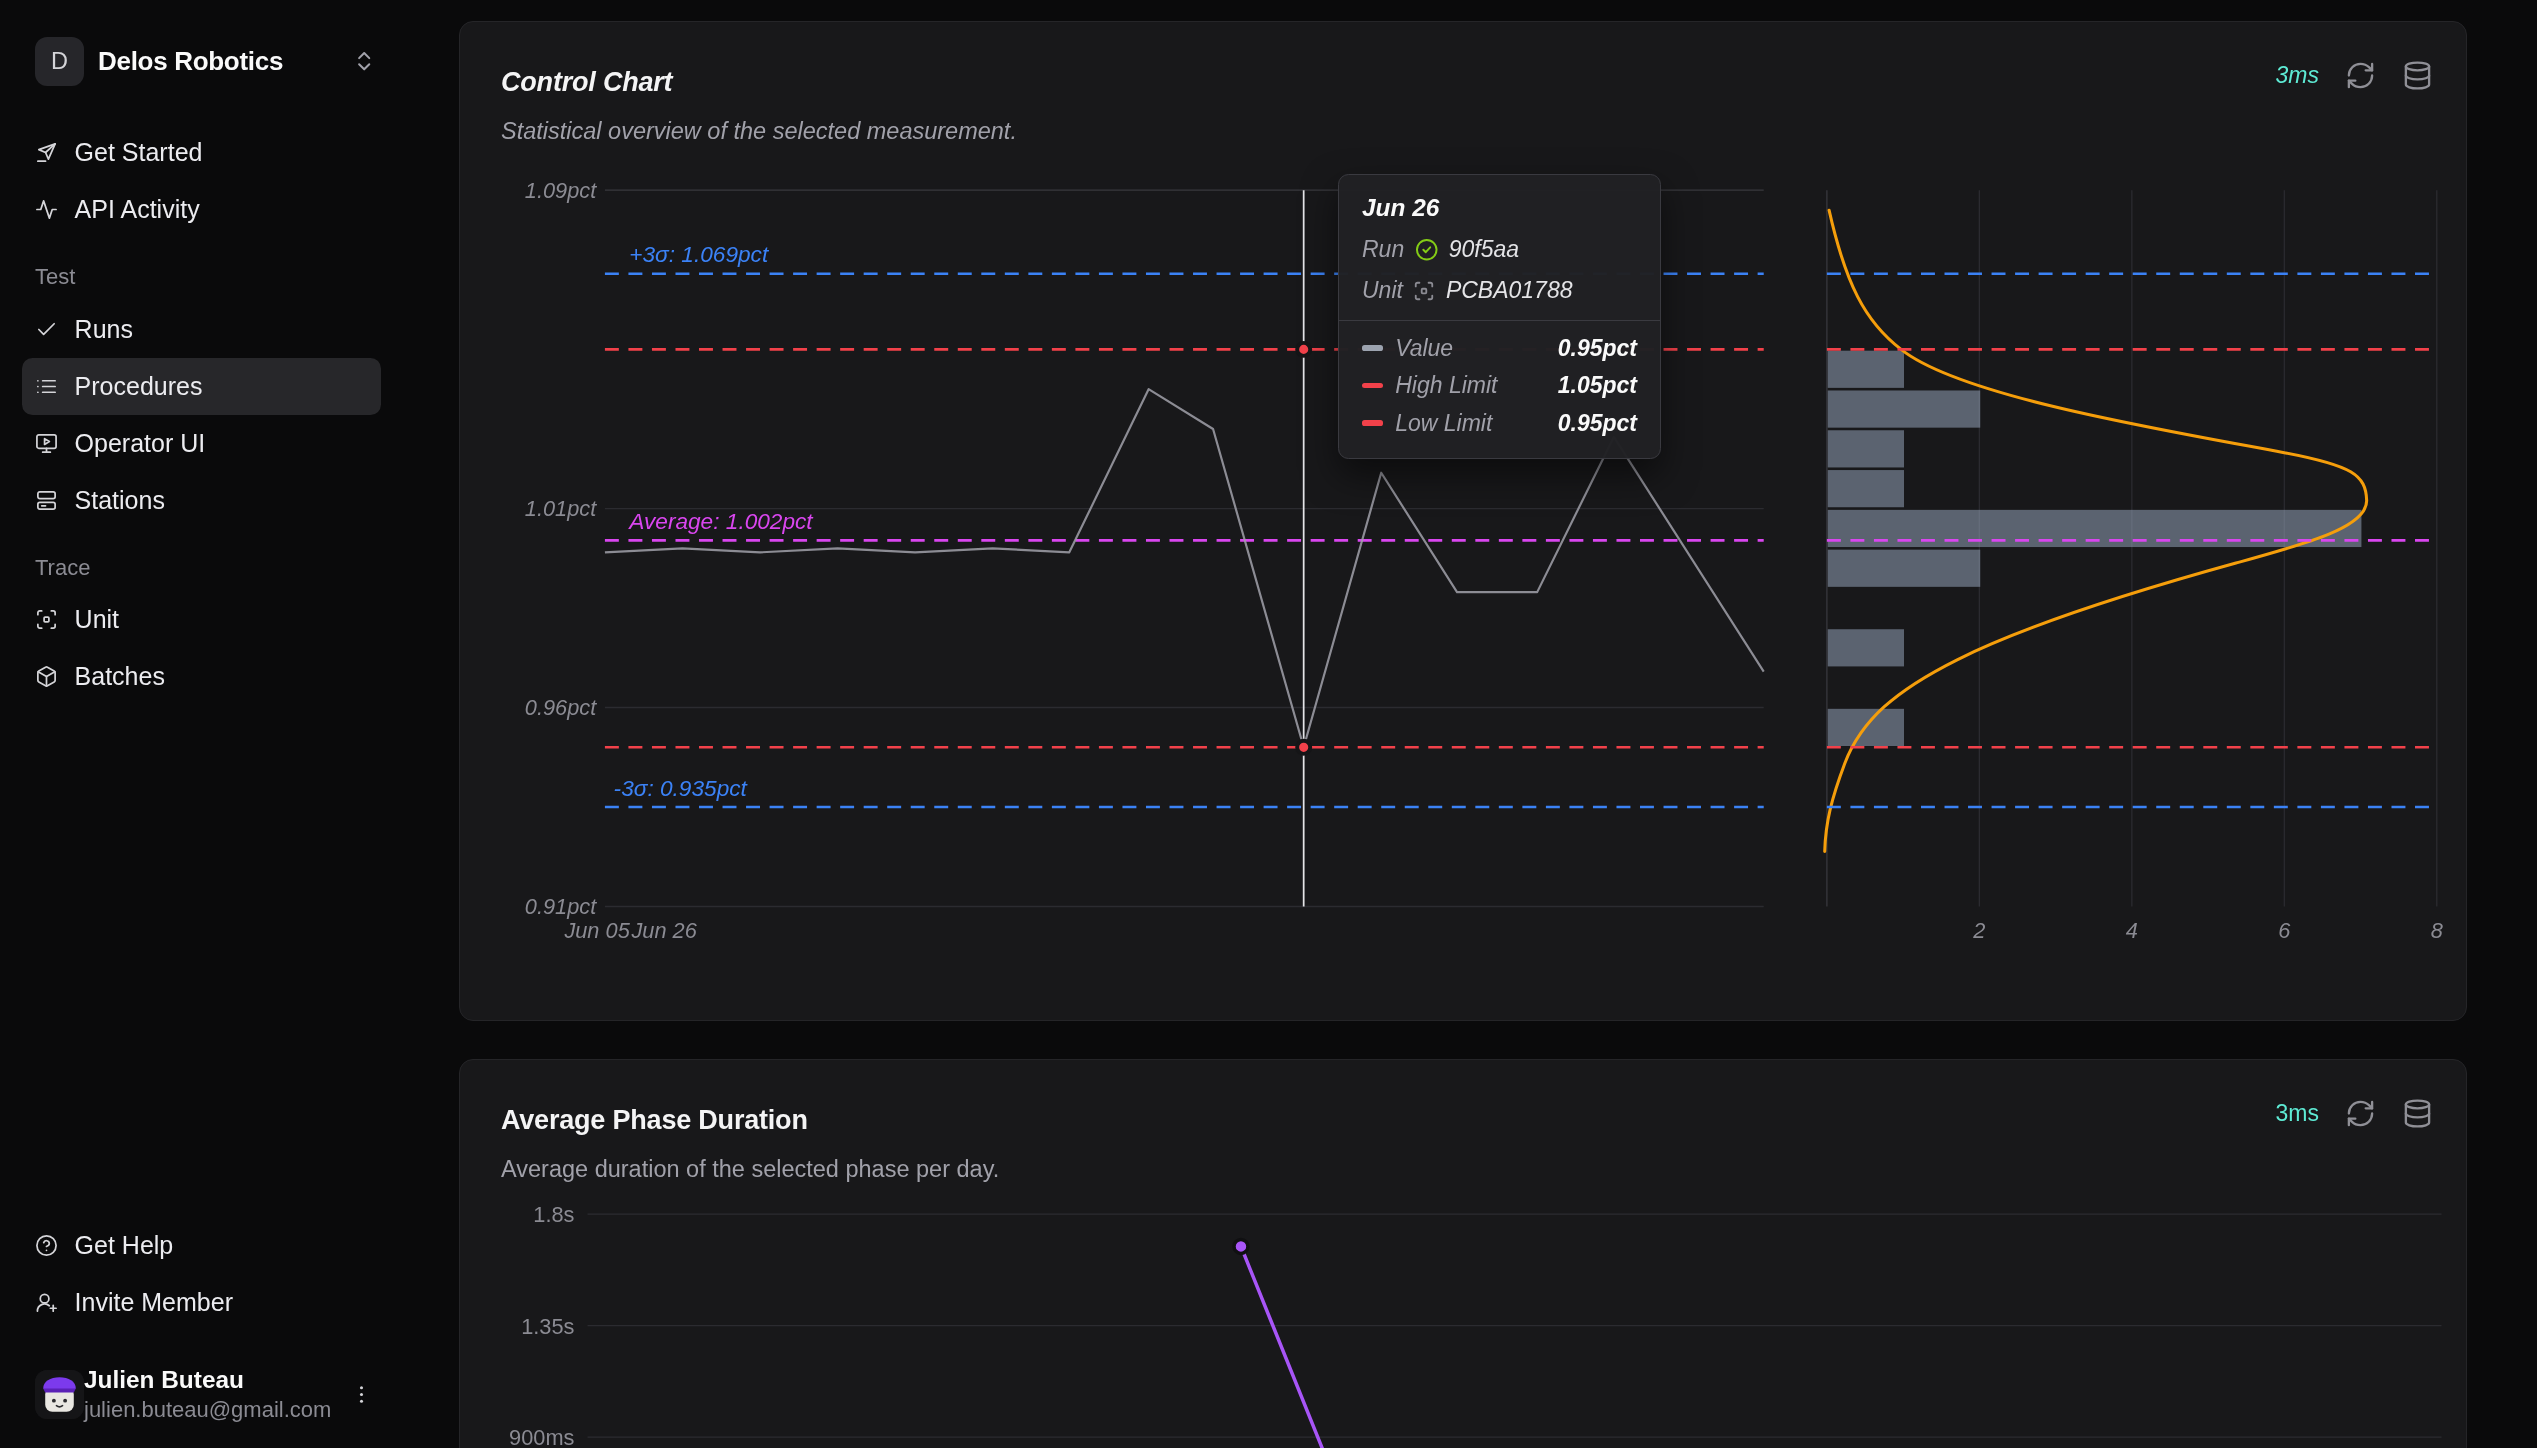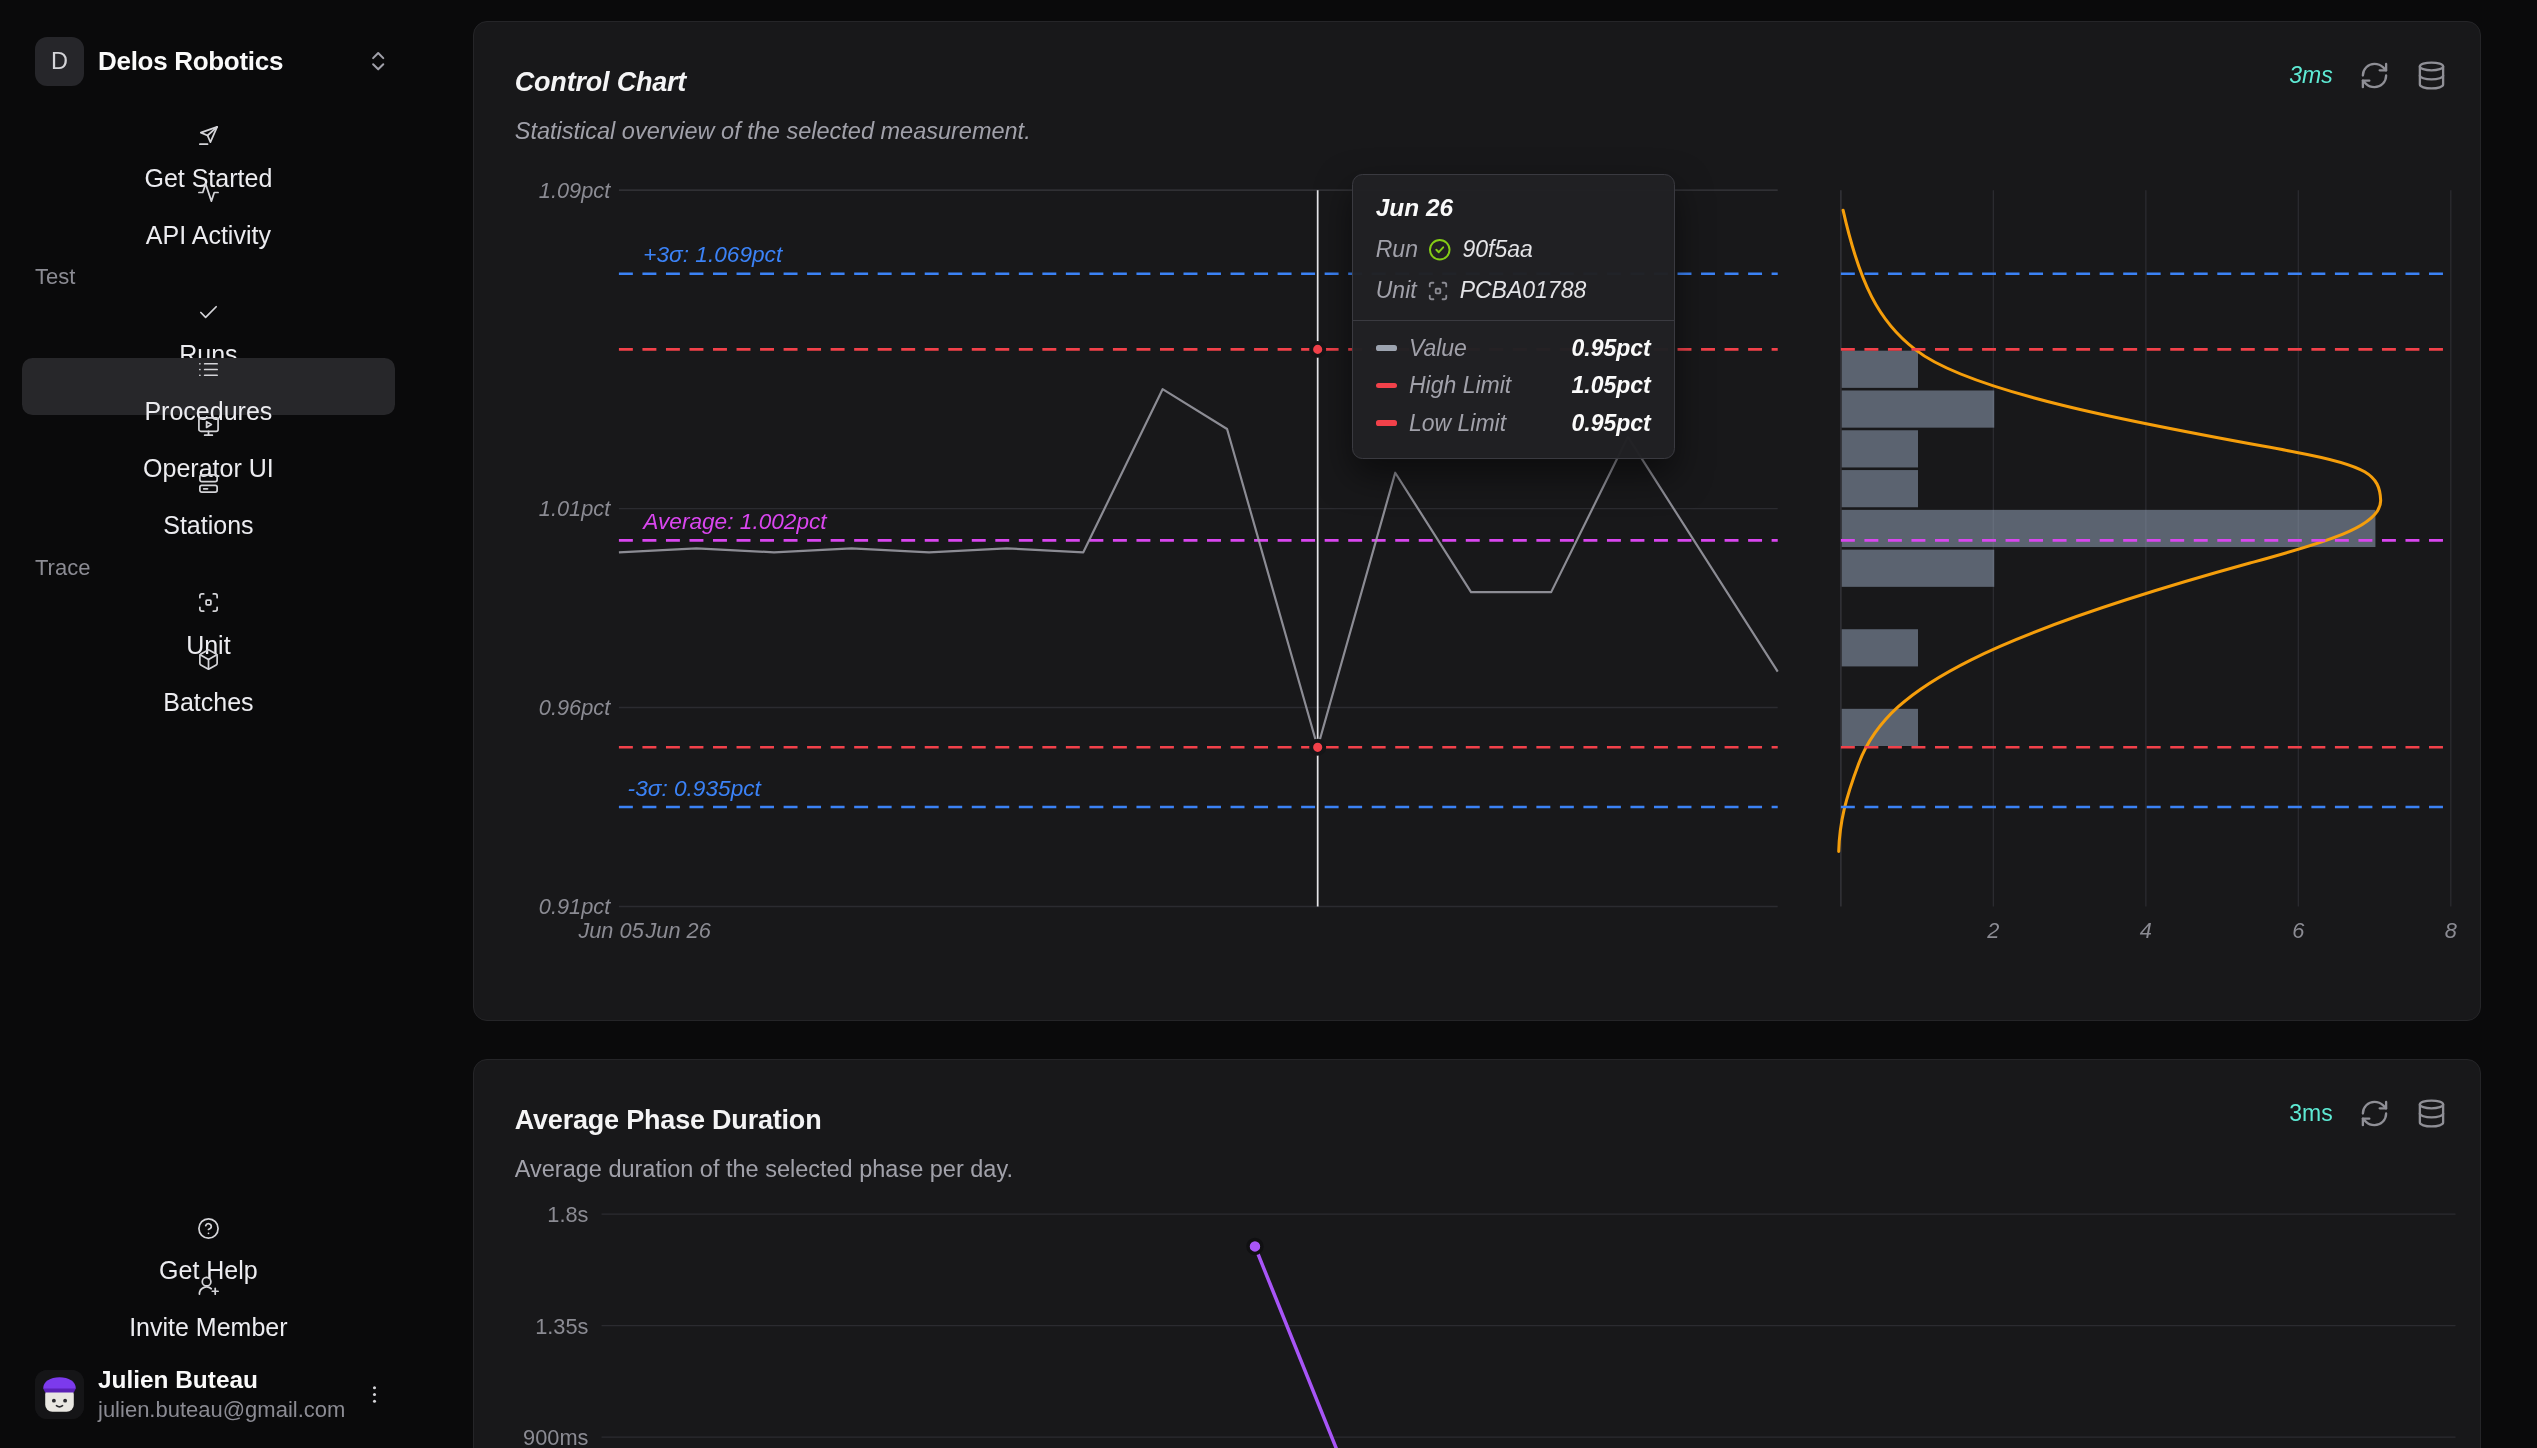--- a/index.html
+++ b/index.html
@@ -9,26 +9,26 @@
 
   
   .sidebar { flex:0 0 401px; height:1449px; display:flex; flex-direction:column;
     padding:37px 24.4px 0 35px; background:#0a0a0b; }
   .ws-row { display:flex; align-items:center; gap:14px; cursor:pointer; }
   .ws-avatar { width:49px; height:49px; border-radius:12.2px; background:#26262a;
     display:flex; align-items:center; justify-content:center; font-size:23.5px; color:#d4d4d8; }
   .ws-name { font-size:26px; font-weight:700; color:#fafafa; flex:1; letter-spacing:-0.3px; }
   .nav { margin-top:38px; display:flex; flex-direction:column; }
   .nav-item { display:flex; align-items:center; gap:16.6px; height:57px; font-size:25px;
-    color:#ececf0; border-radius:10.5px; padding:0 13px; margin:0 -4.4px 0 -13px; cursor:pointer;flex-direction:column; }
+    color:#ececf0; border-radius:10.5px; padding:0 13px; margin:0 -4.4px 0 -13px; cursor:pointer; }
   .nav-item .ico { width:23px; height:23px; color:#d4d4d8; flex:0 0 auto; display:flex; }
   .nav-item.active { background:#27272a; }
   .section-label { font-size:22px; color:#8b8b93; margin:23px 0 8.7px 0; line-height:31px; }
   .side-footer { margin-top:auto; }
-  .user-row { display:flex; align-items:center; gap:14px; margin:35px 0 26px 0; }
+  .user-row { display:flex; align-items:center; margin:35px 0 26px 0; }
   .user-avatar { width:49px; height:49px; border-radius:12.2px; overflow:hidden; background:#151517; flex:0 0 auto;}
   .user-meta { flex:1; min-width:0; }
   .user-name { font-size:24.4px; font-weight:700; color:#fafafa; }
   .user-email { font-size:22px; color:#8b8b93; margin-top:3.5px; }
   .dots-btn { width:31px; height:42px; display:flex; align-items:center; justify-content:center;
     color:#d4d4d8; cursor:pointer; }
 
   
   .main { flex:1; padding:21px 71px 0 58px; }
   .card { position:relative; width:2008px; background:#18181a; border:1.7px solid #252528;

